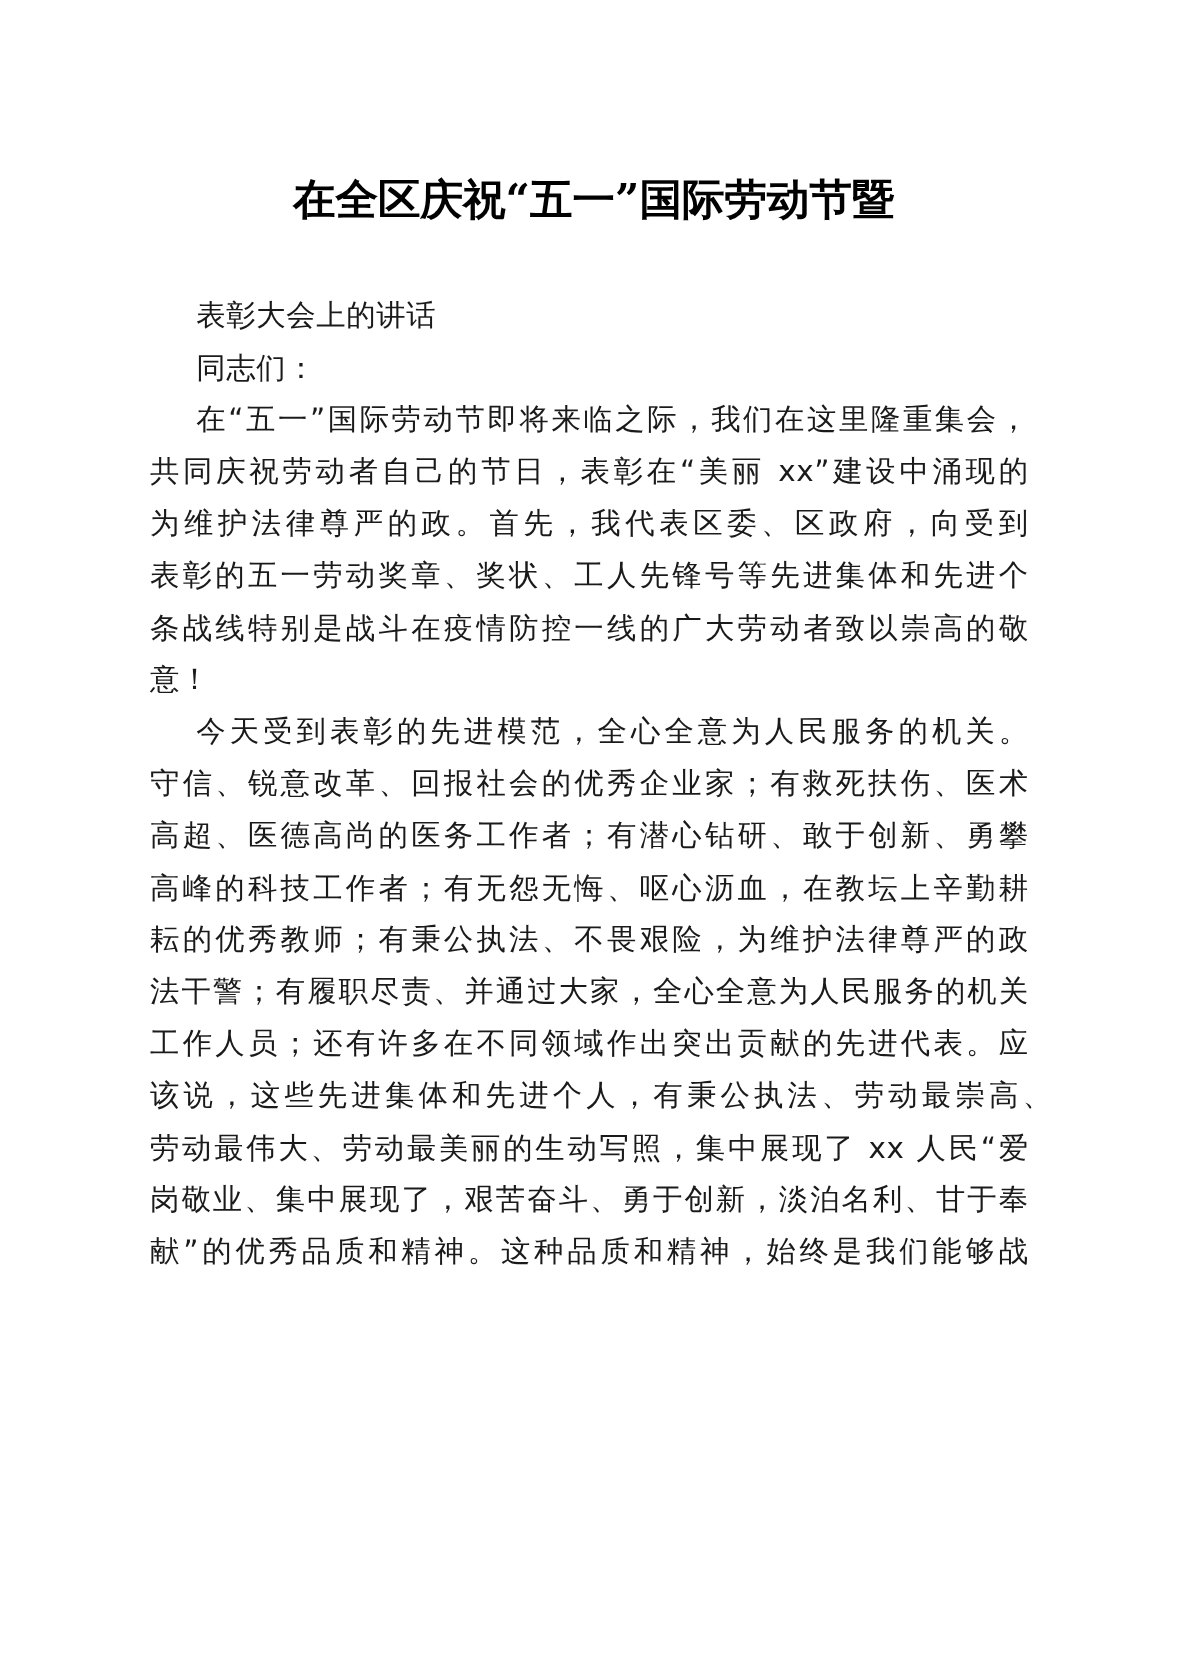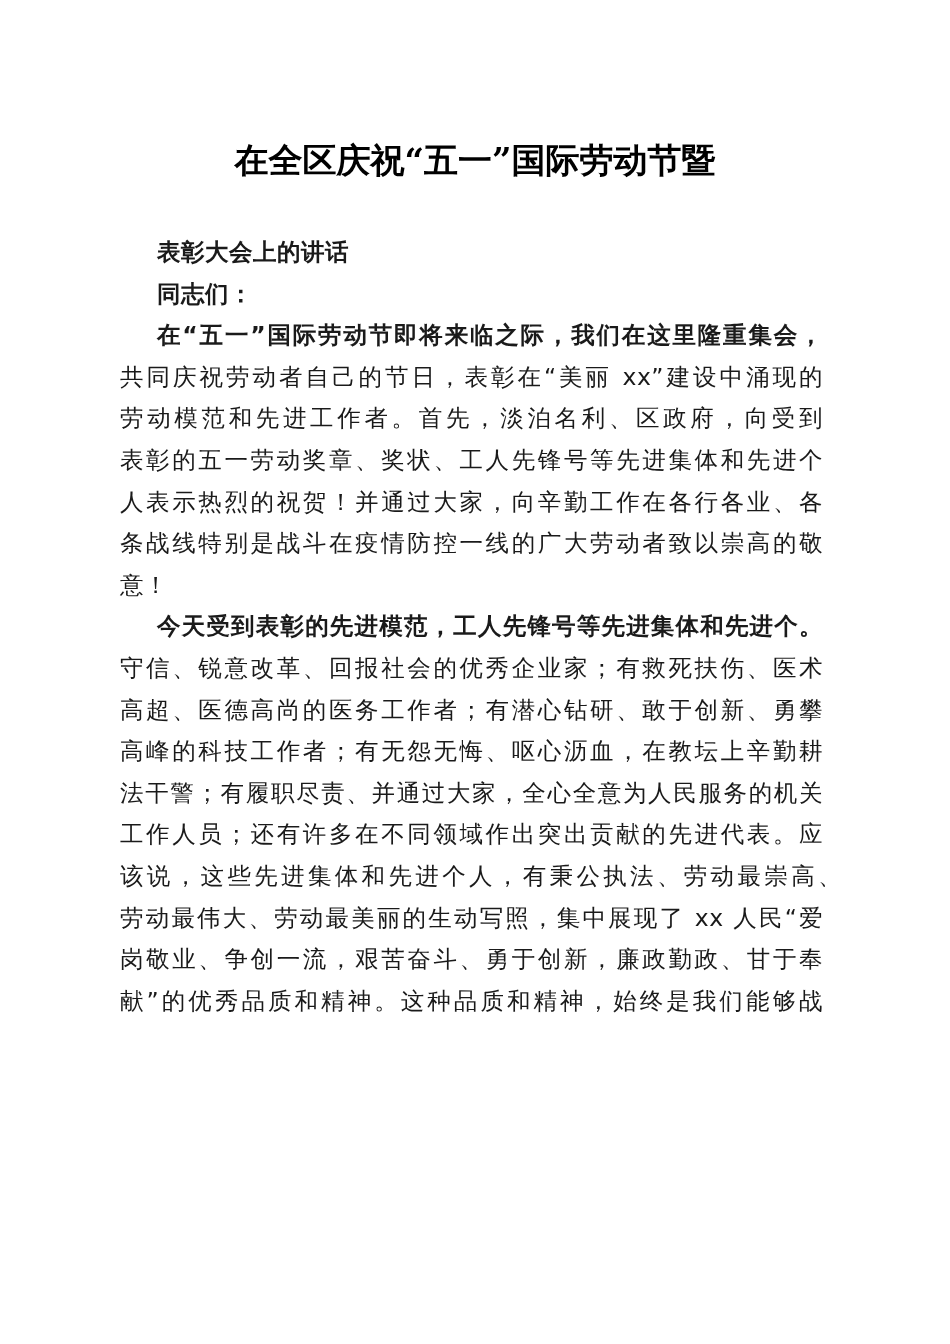--- a/index.html
+++ b/index.html
@@ -49,55 +49,54 @@
       white-space: nowrap;
       text-align: justify;
       text-align-last: justify;
       letter-spacing: 0.5px;
     }
     .line.last {
       text-align-last: left;
     }
     .line.indent {
       padding-left: 37px;
-      font-weight: bold;
     }
     .line.overflow {
       width: 722px;
     }
   </style>
 </head>
 <body>
 
 <div class="page">
 
   <div class="title">在全区庆祝“五一”国际劳动节暨</div>
 
   <div class="body">
 
     <div class="line indent last">表彰大会上的讲话</div>
     <div class="line indent last">同志们：</div>
 
     <div>
       <div class="line indent">在“五一”国际劳动节即将来临之际，我们在这里隆重集会，</div>
       <div class="line">共同庆祝劳动者自己的节日，表彰在“美丽 xx”建设中涌现的</div>
-      <div class="line">劳动模范和先进工作者。首先，淡泊名利、区政府，向受到</div>
+      <div class="line">为维护法律尊严的政。首先，我代表区委、区政府，向受到</div>
       <div class="line">表彰的五一劳动奖章、奖状、工人先锋号等先进集体和先进个</div>
-      <div class="line">人表示热烈的祝贺！并通过大家，向辛勤工作在各行各业、各</div>
       <div class="line">条战线特别是战斗在疫情防控一线的广大劳动者致以崇高的敬</div>
       <div class="line last">意！</div>
     </div>
 
     <div>
-      <div class="line indent">今天受到表彰的先进模范，工人先锋号等先进集体和先进个。</div>
+      <div class="line indent">今天受到表彰的先进模范，全心全意为人民服务的机关。</div>
       <div class="line">守信、锐意改革、回报社会的优秀企业家；有救死扶伤、医术</div>
       <div class="line">高超、医德高尚的医务工作者；有潜心钻研、敢于创新、勇攀</div>
       <div class="line">高峰的科技工作者；有无怨无悔、呕心沥血，在教坛上辛勤耕</div>
+      <div class="line">耘的优秀教师；有秉公执法、不畏艰险，为维护法律尊严的政</div>
       <div class="line">法干警；有履职尽责、并通过大家，全心全意为人民服务的机关</div>
       <div class="line">工作人员；还有许多在不同领域作出突出贡献的先进代表。应</div>
       <div class="line overflow">该说，这些先进集体和先进个人，有秉公执法、劳动最崇高、</div>
       <div class="line">劳动最伟大、劳动最美丽的生动写照，集中展现了 xx 人民“爱</div>
-      <div class="line">岗敬业、争创一流，艰苦奋斗、勇于创新，廉政勤政、甘于奉</div>
+      <div class="line">岗敬业、集中展现了，艰苦奋斗、勇于创新，淡泊名利、甘于奉</div>
       <div class="line">献”的优秀品质和精神。这种品质和精神，始终是我们能够战</div>
     </div>
 
   </div>
 </div>
 
 </body></html>

